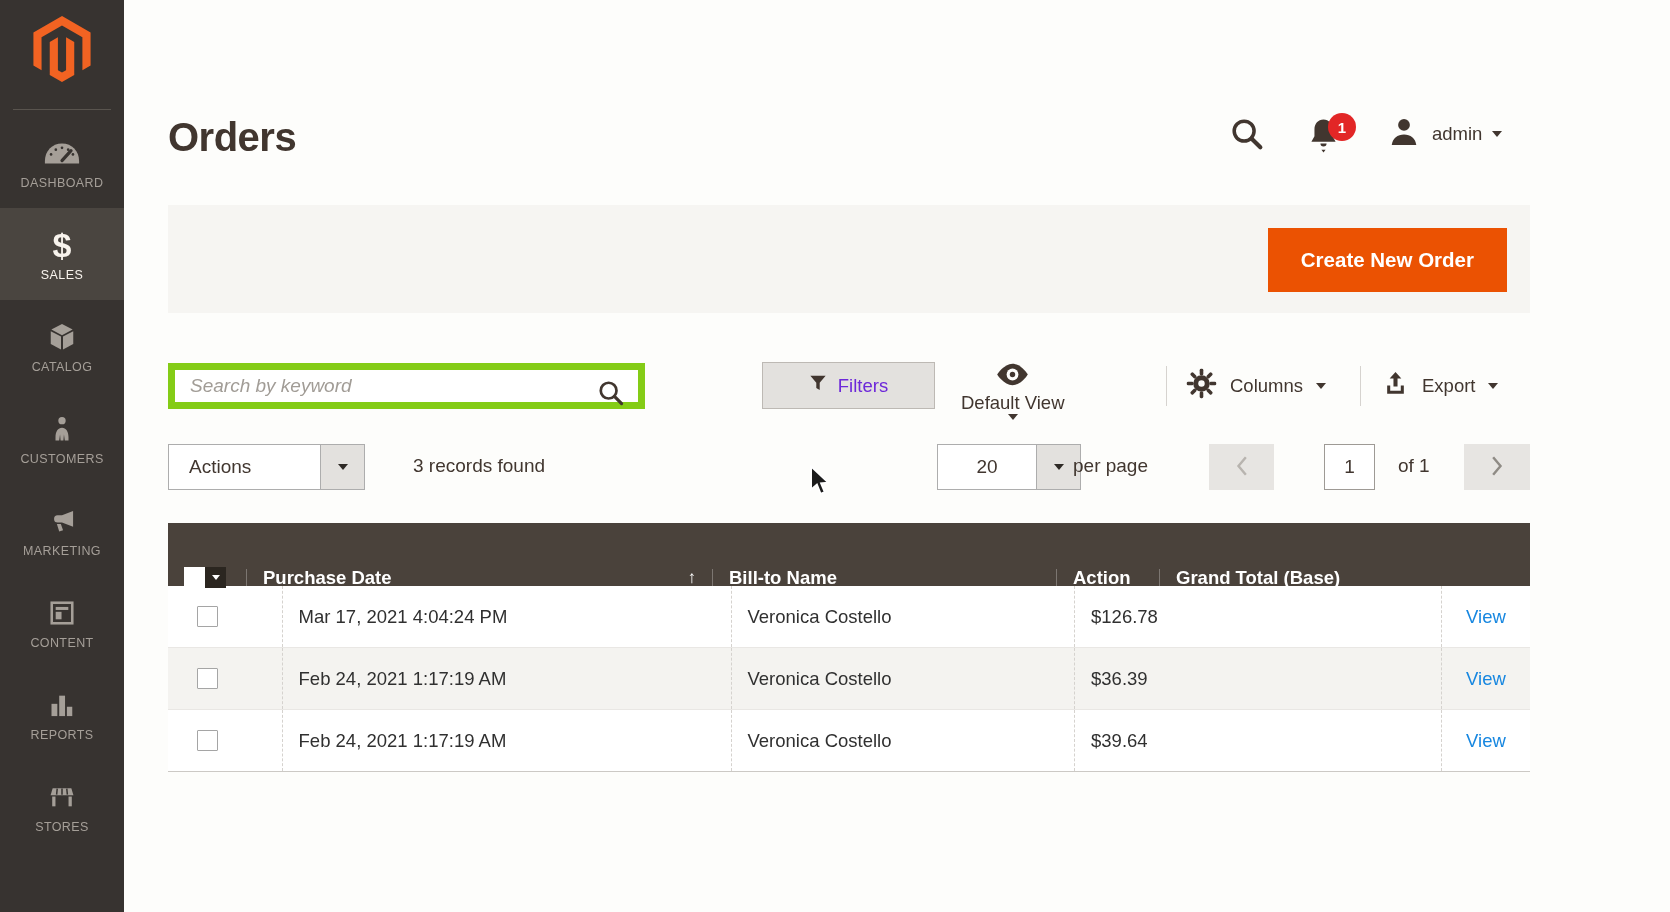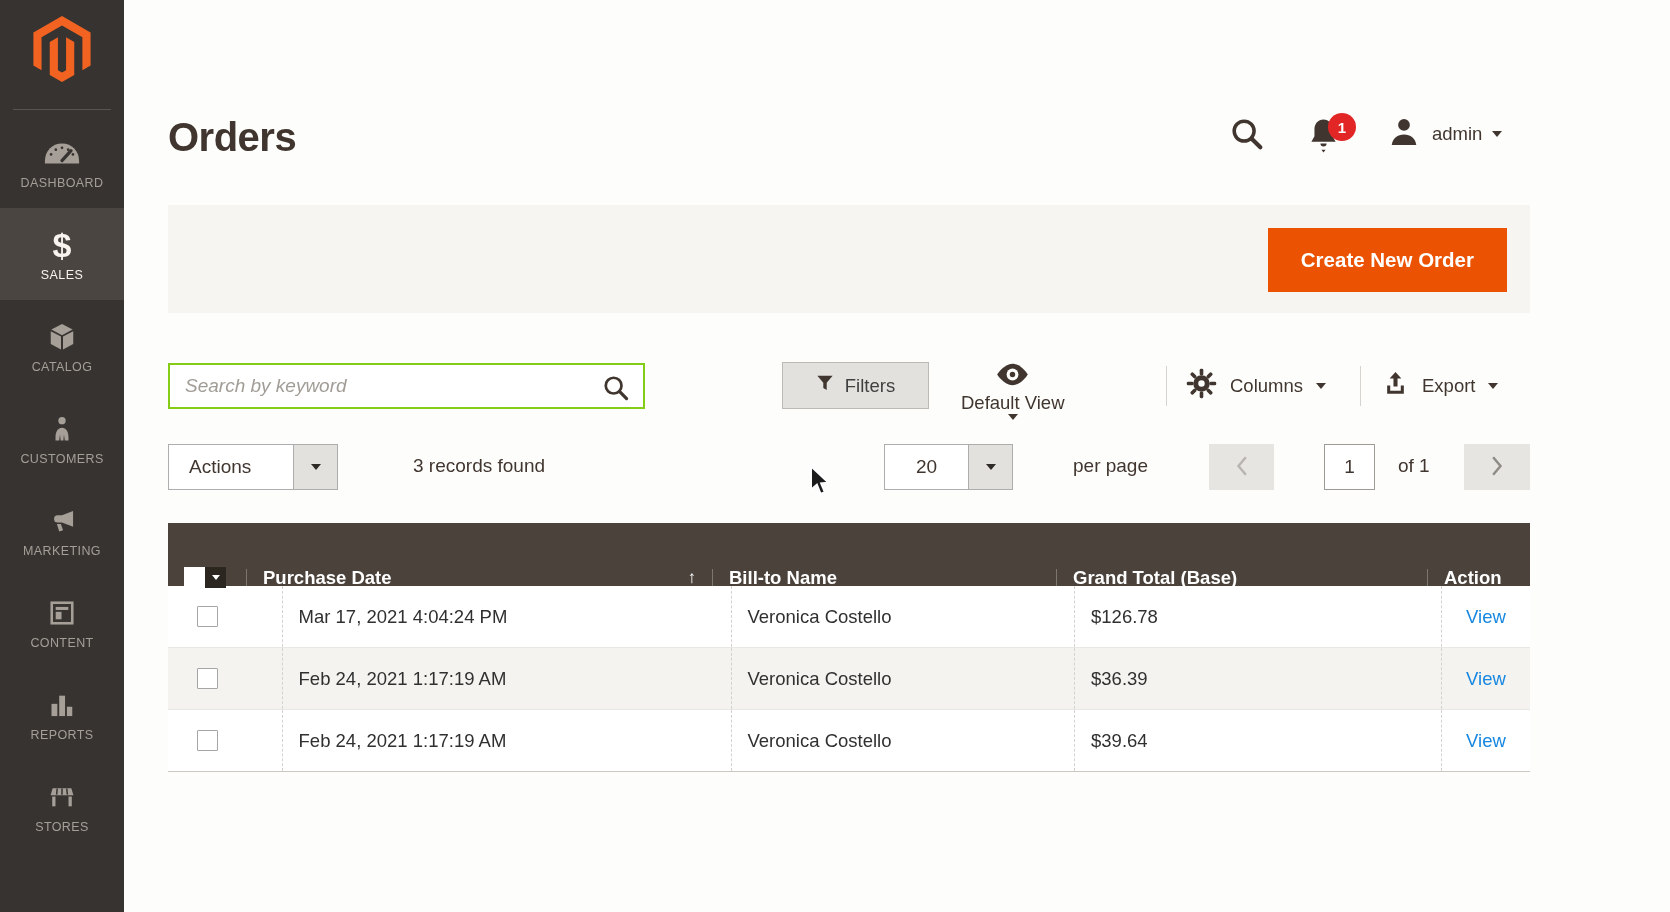--- a/index.html
+++ b/index.html
@@ -27,25 +27,25 @@
   .user-menu { position:absolute; left:1388px; top:115px; display:flex; align-items:center; cursor:pointer; }
   .user-name { margin-left:12px; font-size:18.5px; color:#41362f; }
   .caret { width:0; height:0; border-left:5.5px solid transparent; border-right:5.5px solid transparent; border-top:6.5px solid #41362f; }
   .user-menu .caret { margin-left:10px; }
 
   
   .band { position:absolute; left:168px; top:205px; width:1362px; height:108px; background:#f6f5f2; }
   .create-btn { position:absolute; right:23px; top:23px; height:64px; padding:0 33px; background:#eb5202; color:#fff; border:none; font-family:inherit; font-size:20.5px; font-weight:bold; cursor:pointer; }
 
   
-  .search-box { position:absolute; left:168px; top:363px; width:477px; height:46px; background:#fff; border:2px solid #84cc16; }
+  .search-box { position:absolute; left:168px; top:363px; width:477px; height:46px; background:#fff; border:7px solid #84cc16; }
   .search-box input { width:100%; height:100%; border:none; outline:none; padding:0 50px 0 15px; font-family:inherit; font-size:19px; font-style:italic; color:#41362f; background:transparent; }
   .search-box input::placeholder { color:#a19c96; font-style:italic; opacity:1; }
   .search-box .mag { position:absolute; right:13px; top:9px; cursor:pointer; }
-  .filters-btn { position:absolute; left:762px; top:362px; width:147px; height:47px; background:#e3e1de; border:1px solid #bdb9b4; display:flex; align-items:center; justify-content:center; gap:11px; font-size:18.5px; color:#404040; cursor:pointer;margin-left:20px; }
+  .filters-btn { position:absolute; left:762px; top:362px; width:173px; height:47px; background:#e3e1de; border:1px solid #bdb9b4; display:flex; align-items:center; justify-content:center; gap:11px; font-size:18.5px; color:#6d28d9; cursor:pointer; }
   .tool-group { position:absolute; top:362px; height:47px; display:flex; align-items:center; cursor:pointer; color:#41362f; font-size:18.5px; }
   .tool-group .t-label { margin:0 13px; }
   .tool-divider { position:absolute; top:366px; width:1px; height:40px; background:#d6d3cf; }
 
   
   .select-ctl { position:absolute; top:444px; height:46px; background:#fff; border:1px solid #adadad; display:flex; align-items:stretch; cursor:pointer; }
   .select-ctl .val { flex:1; display:flex; align-items:center; font-size:19px; color:#41362f; }
   .select-ctl .caret-box { width:44px; background:#e3e1de; border-left:1px solid #adadad; display:flex; align-items:center; justify-content:center; }
   .caret-box .caret { border-top-color:#2e2a26; }
   .static-txt { position:absolute; font-size:19px; color:#41362f; }
@@ -276,30 +276,30 @@
     <span>
       <svg width="27" height="27" viewBox="0 0 24 24" fill="#41362f">
           <path d="M12 1.8l5.2 5.7h-3.4v7.2h-3.6V7.5H6.8z"></path>
           <path d="M4.6 21.2v-7.4h2.7v4.7h9.4v-4.7h2.7v7.4z"></path>
         </svg>
     </span>
     <span class="t-label">Export</span>
     <span class="caret"></span>
   </div>
 
-  <div class="select-ctl" style="left:168px; width:170px;">
+  <div class="select-ctl" style="left:168px; width:197px;">
     <span class="val" style="padding-left:20px;">Actions</span>
     <span class="caret-box">
         <span class="caret"></span>
       </span>
   </div>
 
   <span class="static-txt" style="left:413px; top:455px;">3 records found</span>
 
-  <div class="select-ctl" style="left:884px; width:129px;">
+  <div class="select-ctl" style="left:937px; width:144px;">
     <span class="val" style="justify-content:center;">20</span>
     <span class="caret-box">
         <span class="caret"></span>
       </span>
   </div>
 
   <span class="static-txt" style="left:1073px; top:455px;">per page</span>
 
   <button class="page-btn" style="left:1209px; width:65px;">
     <span>
@@ -331,25 +331,25 @@
             </span>
         </span>
       </div>
       <div class="g-cell c1">
         <span>Purchase Date</span>
         <span class="sort-arrow">↑</span>
       </div>
       <div class="g-cell c2">
           <span>Bill-to Name</span>
         </div>
+      <div class="g-cell c4">
+          <span>Action</span>
+        </div>
       <div class="g-cell c3">
           <span>Grand Total (Base)</span>
-        </div>
-      <div class="g-cell c4">
-          <span>Action</span>
         </div>
     </div>
 
     <div class="g-row g-body-row">
       <div class="g-cell c0">
           <span class="row-cb"></span>
         </div>
       <div class="g-cell c1">Mar 17, 2021 4:04:24 PM</div>
       <div class="g-cell c2">Veronica Costello</div>
       <div class="g-cell c3">$126.78</div>

